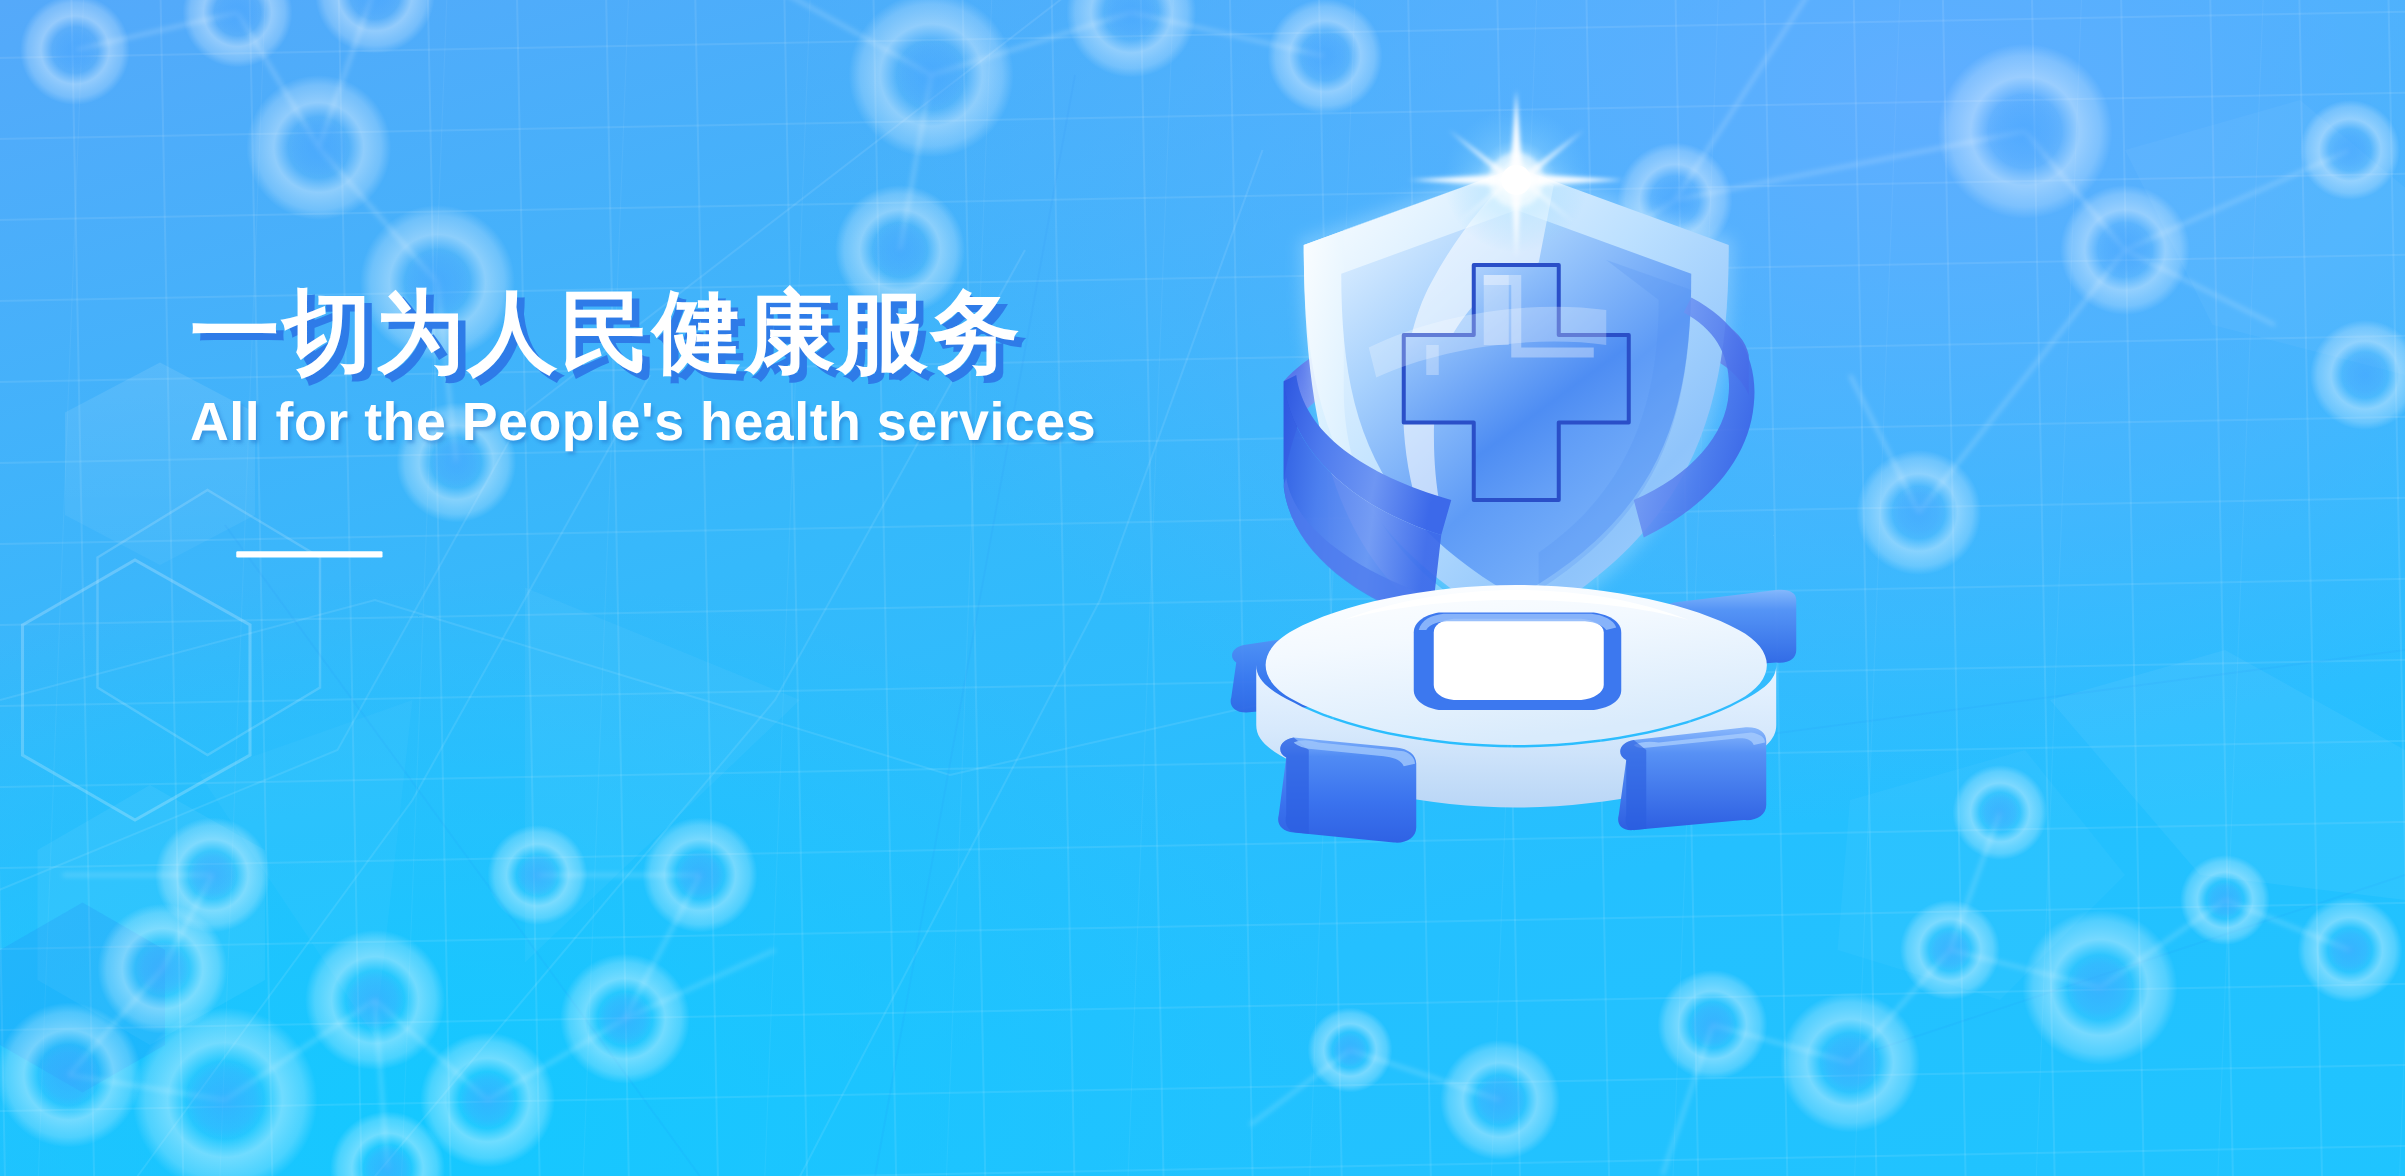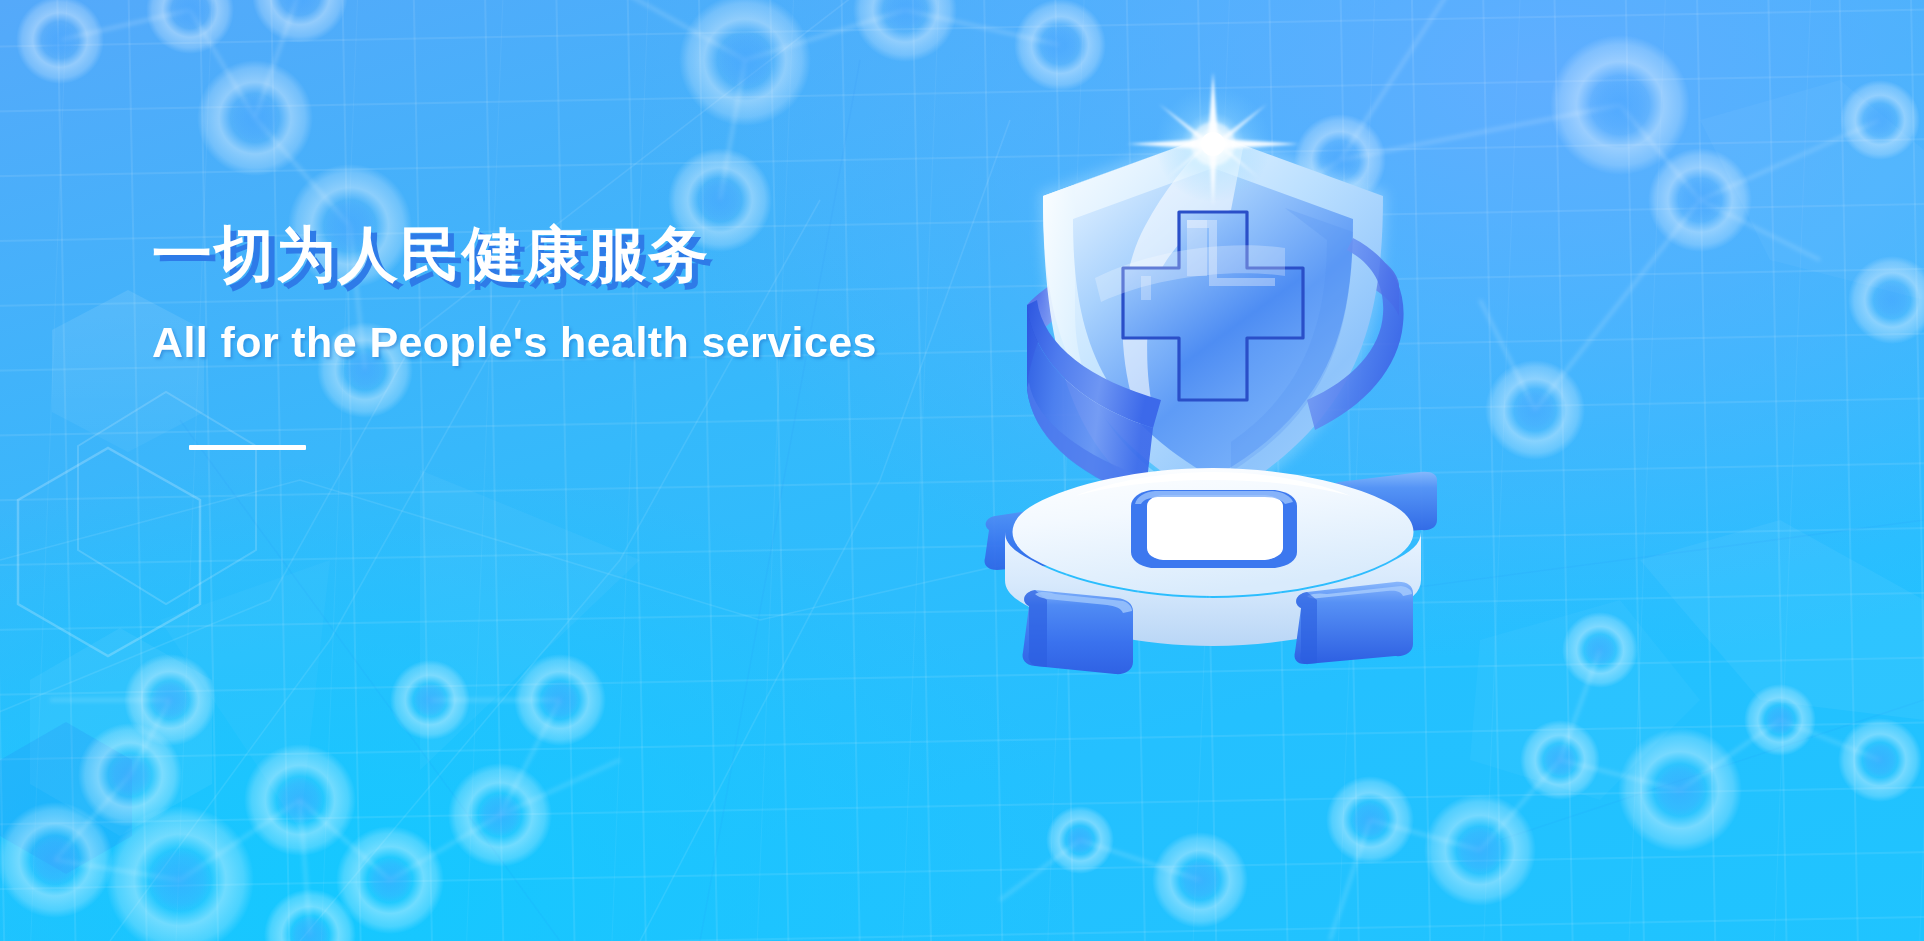--- a/index.html
+++ b/index.html
@@ -38,31 +38,31 @@
   .hexes { opacity:1; }
   .molecules { opacity:1; }
 
   
   .text-block {
     position:absolute;
     left:152px; top:228px;
     width:900px;
   }
   .headline {
-    font-size:60px;
+    font-size:72px;
     font-weight:bold;
     color:#ffffff;
     letter-spacing:2px;
     line-height:1.06;
     white-space:nowrap;
     text-shadow: 6px 6px 0 #2E7BE8;
-    font-family:Liberation Mono, monospace;
+    font-family:Liberation Serif, serif;
   }
   .subtitle {
-    margin-top:26px;
+    margin-top:10px;
     font-size:43px;
     font-weight:600;
     color:#ffffff;
     letter-spacing:0.4px;
     white-space:nowrap;
     text-shadow: 2px 2px 3px rgba(32,110,200,0.45);
     font-family:"Liberation Sans", sans-serif;
   }
   .divider {
     margin-top:78px;

